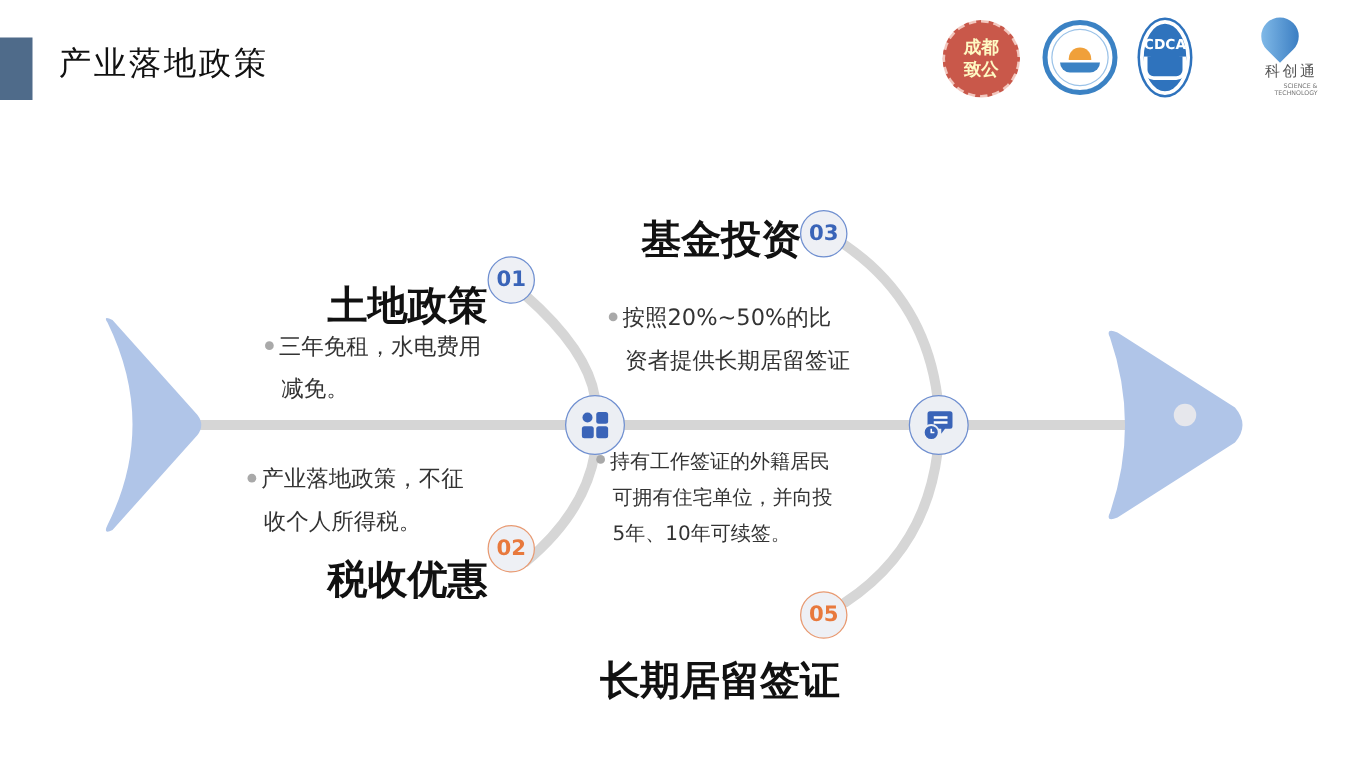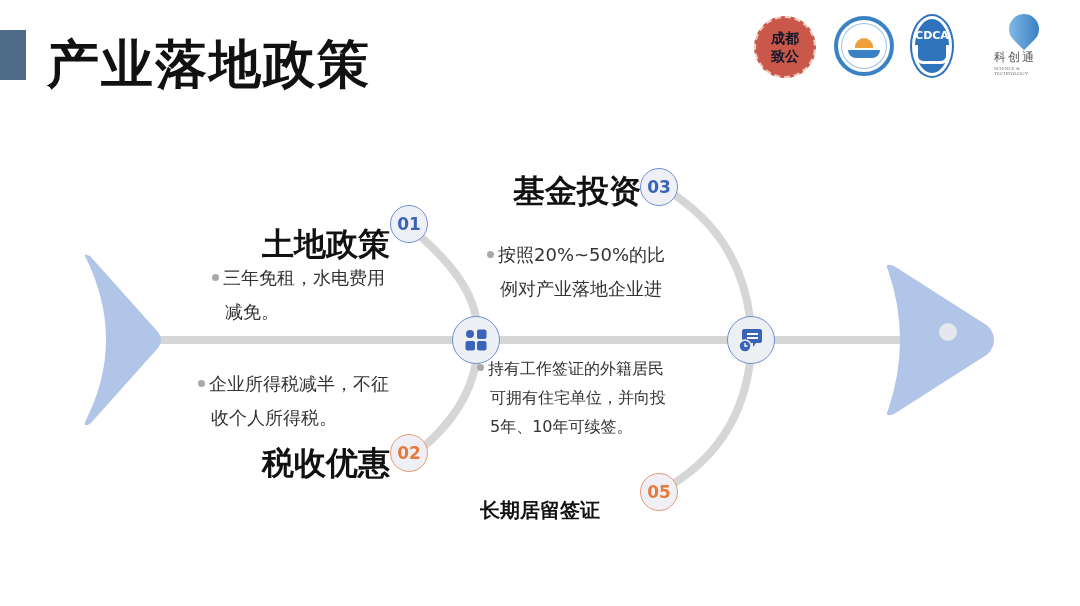--- a/index.html
+++ b/index.html
@@ -8,37 +8,37 @@
     background: #ffffff;
     font-family: "DejaVu Sans", "Liberation Sans", sans-serif;
     color: #222;
   }
   .title-bar {
     position: absolute; left: 0; top: 30px; width: 26px; height: 50px;
     background: #4f6b8a;
   }
   .page-title {
     position: absolute; left: 47px; top: 38px;
-    font-size: 52px; font-weight: bold; color: #111; letter-spacing: 2px;
+    font-size: 26px; font-weight: normal; color: #111; letter-spacing: 2px;
     line-height: 1;
   }
   .logos { position: absolute; top: 14px; left: 752px; height: 68px; }
   .logo { position: absolute; top: 0; }
   .logo1 { left: 2px; top: 2px; width: 62px; height: 62px; border-radius: 50%; background: #c9584a;
-    color: #0f172a; font-weight: bold; font-size: 14px; display: flex; flex-direction: column;
+    color: #fef9c3; font-weight: bold; font-size: 14px; display: flex; flex-direction: column;
     align-items: center; justify-content: center; line-height: 1.3; border: 2px dashed #f2c6bd; box-sizing: border-box; }
   .logo2 { left: 82px; top: 2px; width: 60px; height: 60px; border-radius: 50%; background: #fff;
     border: 4px solid #3b82c4; box-sizing: border-box; box-shadow: inset 0 0 0 3px #fff, inset 0 0 0 4px #9cc3e8; }
   .logo2 .sun { position: absolute; left: 17px; top: 18px; width: 18px; height: 10px; border-radius: 10px 10px 0 0; background: #f0a03a; }
   .logo2 .book { position: absolute; left: 10px; top: 30px; width: 32px; height: 8px; background: #3b82c4; border-radius: 0 0 8px 8px; }
   .logo3 { left: 160px; top: 2px; width: 40px; height: 60px; border-radius: 50%; background: #2f73bd;
     color: #fff; font-weight: bold; font-size: 11px; display: flex; flex-direction: column; align-items: center;
     justify-content: center; border: 3px solid #fff; box-shadow: 0 0 0 2px #2f73bd; box-sizing: border-box; }
   .logo3 .cup { width: 28px; height: 16px; border: 3px solid #fff; border-top: none; border-radius: 0 0 8px 8px; margin-top: 3px; }
-  .logo4 { left: 242px; top: 0; width: 60px; height: 68px; text-align: left; font-family: Liberation Serif, serif; }
+  .logo4 { left: 242px; top: 0; width: 60px; height: 68px; text-align: right; }
   .logo4 .drop { width: 30px; height: 30px; margin: 0 auto; border-radius: 50% 50% 50% 0; transform: rotate(-45deg);
     background: linear-gradient(135deg, #8ec5ef, #2d72bb); }
   .logo4 .name { font-size: 12px; color: #555; margin-top: 5px; letter-spacing: 2px; }
   .logo4 .sub { font-size: 5px; color: #777; }
 
   svg.diagram { position: absolute; left: 0; top: 0; }
   .circle-badge {
     position: absolute; width: 38px; height: 38px; border-radius: 50%;
     background: #eef0f5; box-sizing: border-box;
     display: flex; align-items: center; justify-content: center;
@@ -126,32 +126,32 @@
 </div>
 
 <div class="heading" style="left:262px; top:228px;">土地政策</div>
 <div class="circle-badge blue-badge" style="left:390px; top:205px;">01</div>
 <div class="body-text" style="left:212px; top:261px; width:230px;">
   <div><span class="bullet"></span><span>三年免租，水电费用</span></div>
   <div style="padding-left:13px;">减免。</div>
 </div>
 
 <div class="body-text" style="left:198px; top:367px; width:250px;">
-  <div><span class="bullet"></span><span>企业所得税减半，不征</span></div>
+  <div><span class="bullet"></span><span>产业落地政策，不征</span></div>
   <div style="padding-left:13px;">收个人所得税。</div>
 </div>
 <div class="heading" style="left:262px; top:447px;">税收优惠</div>
-<div class="circle-badge orange-badge" style="left:390px; top:434px;">02</div>
+<div class="circle-badge orange-badge" style="left:390px; top:420px;">02</div>
 
 <div class="heading" style="left:513px; top:175px;">基金投资</div>
 <div class="circle-badge blue-badge" style="left:640px; top:168px;">03</div>
 <div class="body-text" style="left:487px; top:238px; width:230px;">
   <div><span class="bullet"></span><span>按照20%~50%的比</span></div>
-  <div style="padding-left:13px;">例对产业落地企业进</div>
+  <div style="padding-left:13px;">资者提供长期居留签证</div>
 </div>
 
 <div class="body-text" style="left:477px; top:354px; width:250px; font-size:16px; line-height:29px;">
   <div><span class="bullet"></span><span>持有工作签证的外籍居民</span></div>
   <div style="padding-left:13px;">可拥有住宅单位，并向投</div>
   <div style="padding-left:13px;">5年、10年可续签。</div>
 </div>
 <div class="circle-badge orange-badge" style="left:640px; top:473px;">05</div>
-<div class="heading" style="left:480px; top:500px; font-size:20px;">长期居留签证</div>
+<div class="heading" style="left:480px; top:528px; font-size:32px;">长期居留签证</div>
 
 </body></html>

